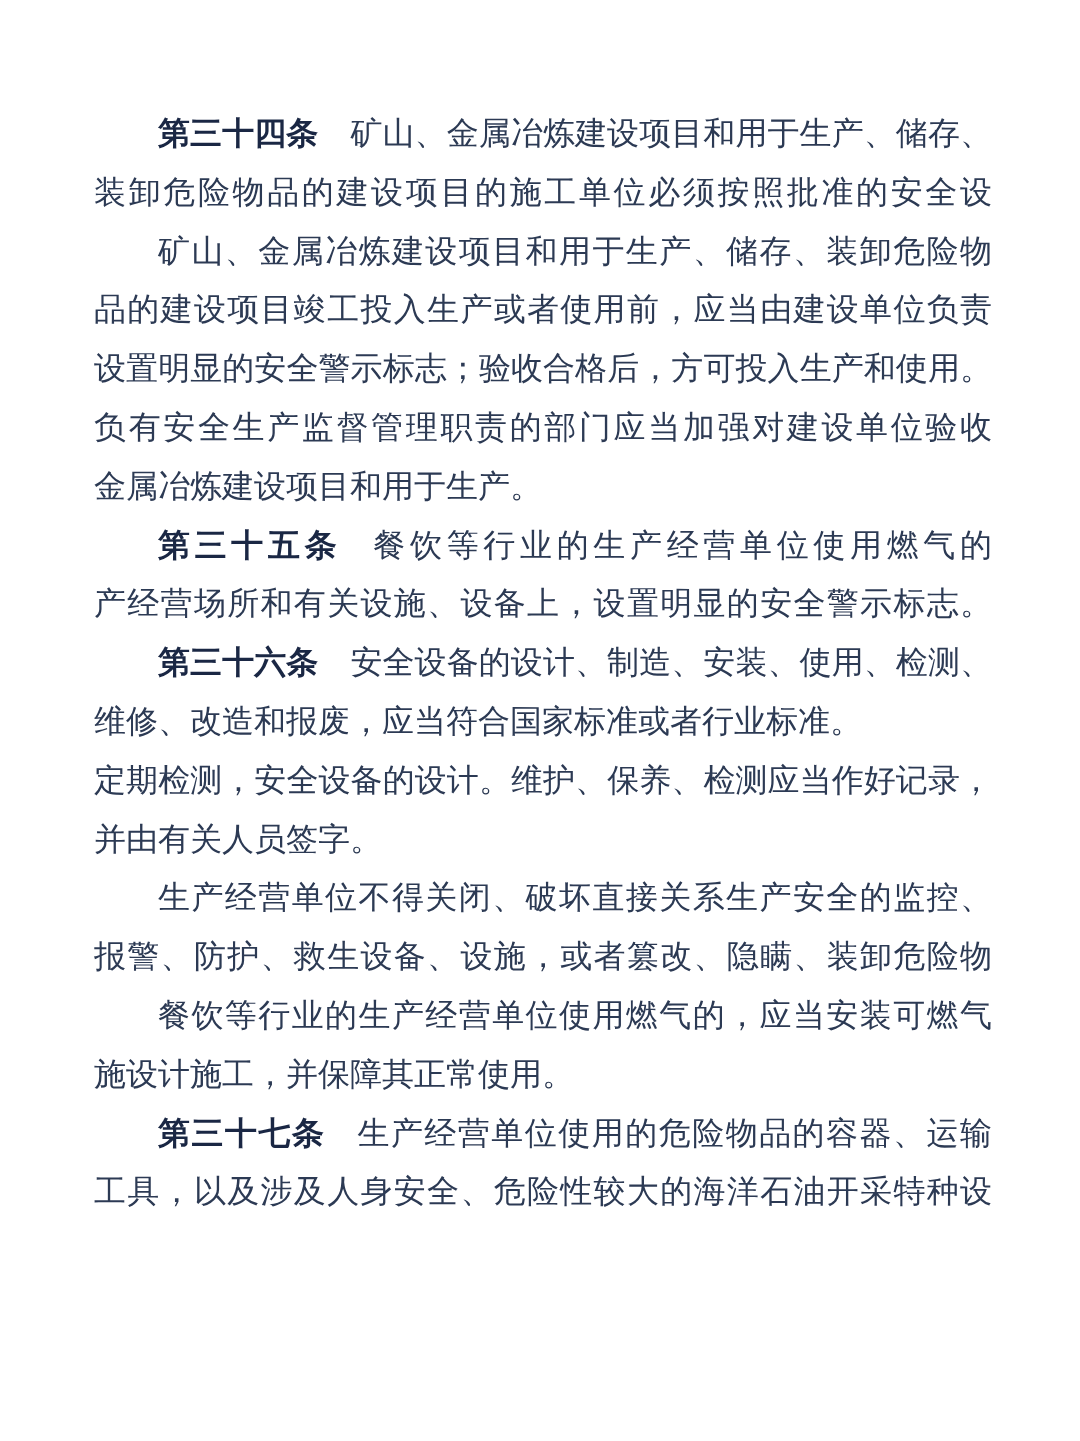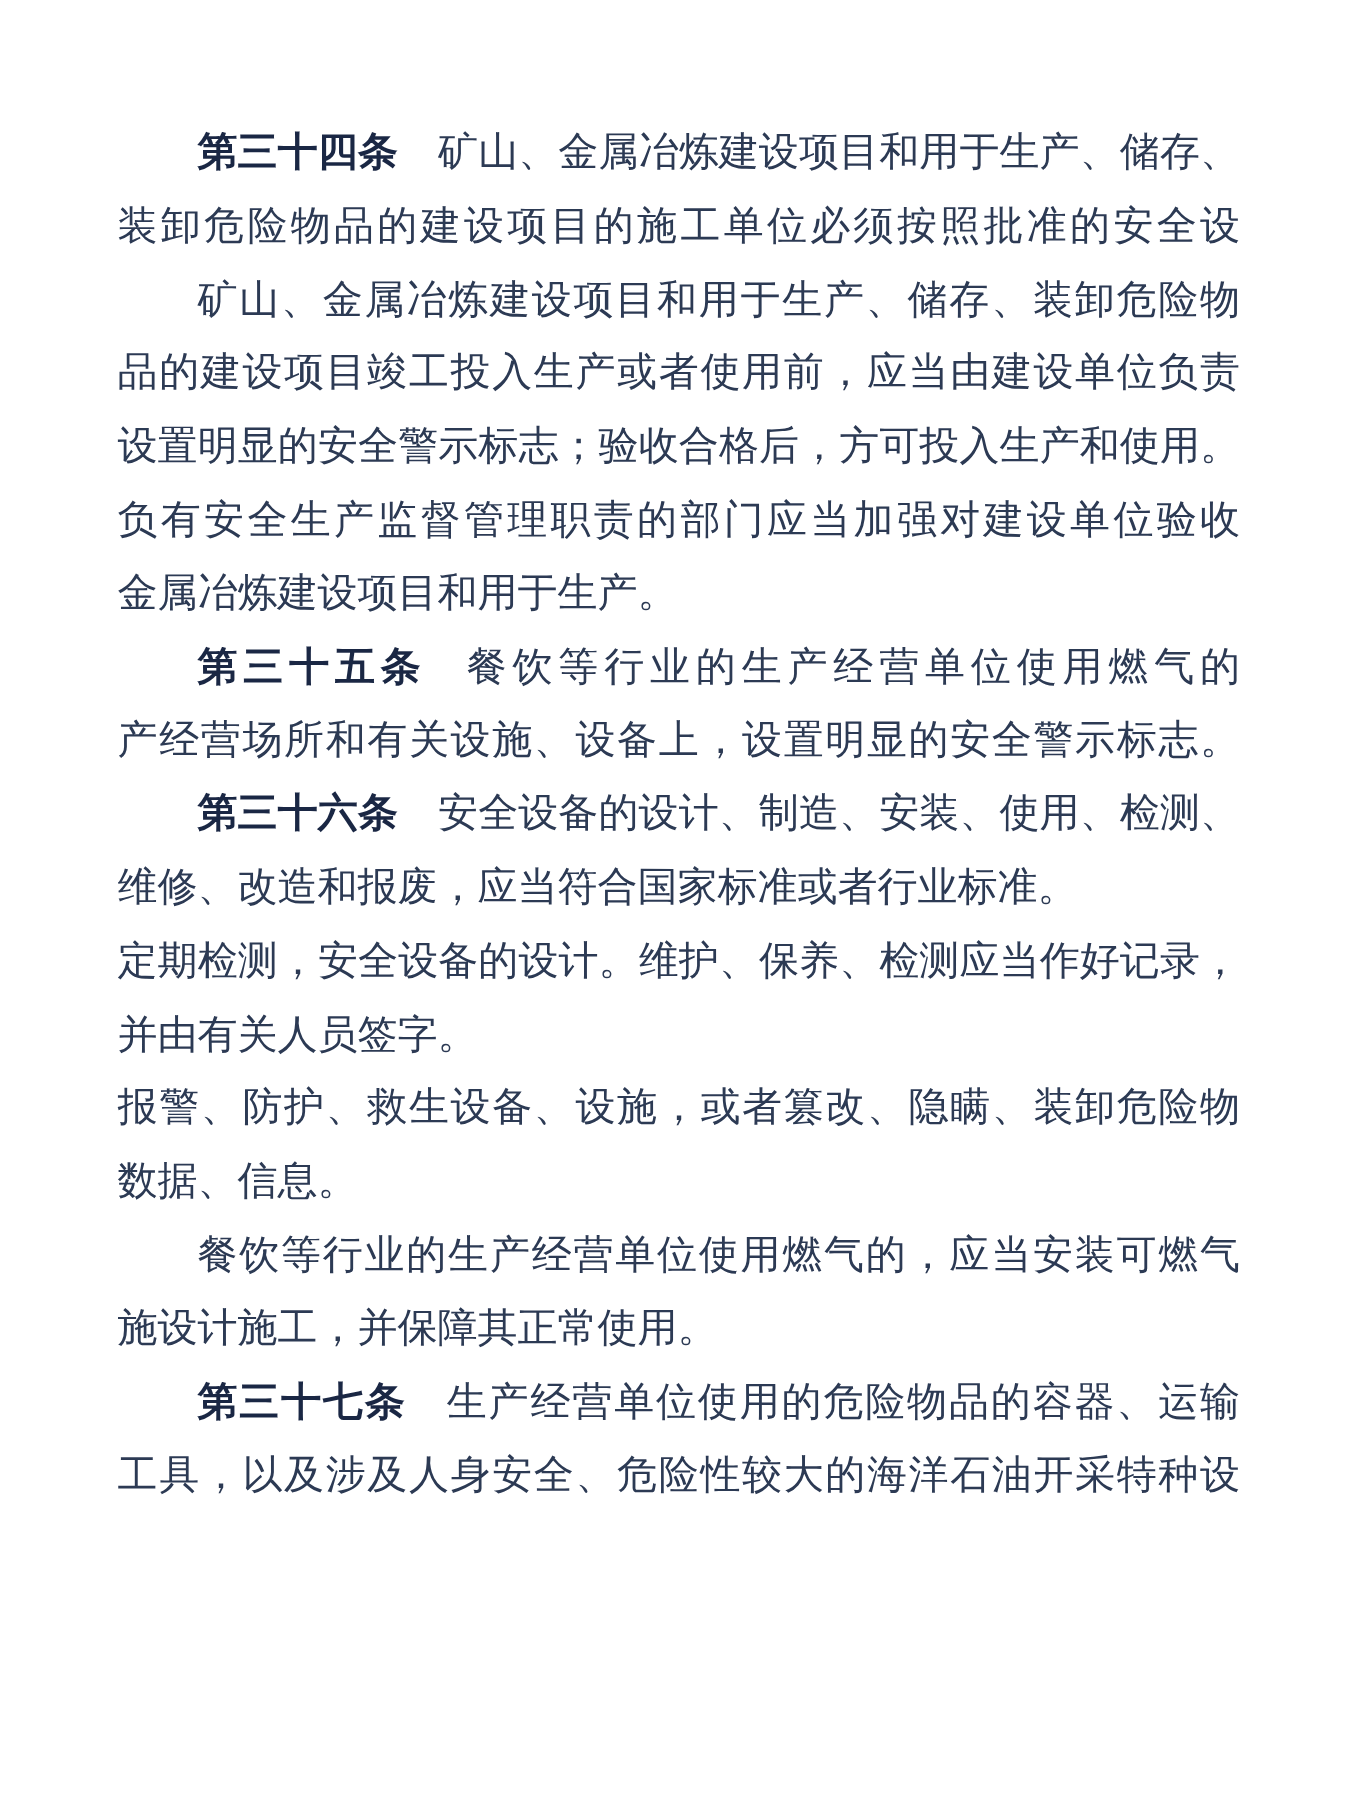--- a/index.html
+++ b/index.html
@@ -14,21 +14,21 @@
   }
   .doc-page {
     position: relative;
     width: 1080px;
     height: 1441px;
     background: #ffffff;
   }
   .doc-body {
     position: absolute;
     left: 94px;
-    top: 92px;
+    top: 104px;
     width: 898px;
   }
   .paragraph {
     margin: 0;
     padding: 0;
   }
   .line {
     box-sizing: border-box;
     width: 898px;
     height: 58.8px;
@@ -75,22 +75,22 @@
       </div>
       <div class="paragraph">
         <div class="line first fill"><b class="article-no">第三十六条</b><span>安全设备的设计、制造、安装、使用、检测、</span></div>
         <div class="line"><span>维修、改造和报废，应当符合国家标准或者行业标准。</span></div>
       </div>
       <div class="paragraph">
         <div class="line fill"><span>定期检测，安全设备的设计。维护、保养、检测应当作好记录，</span></div>
         <div class="line"><span>并由有关人员签字。</span></div>
       </div>
       <div class="paragraph">
+        <div class="line first fill"><span>生产经营单位不得关闭、破坏直接关系生产安全的监控、</span></div>
         <div class="line fill"><span>报警、防护、救生设备、设施，或者篡改、隐瞒、装卸危险物</span></div>
-        <div class="line"><span>数据、信息。</span></div>
       </div>
       <div class="paragraph">
         <div class="line first fill"><span>餐饮等行业的生产经营单位使用燃气的，应当安装可燃气</span></div>
         <div class="line"><span>施设计施工，并保障其正常使用。</span></div>
       </div>
       <div class="paragraph">
         <div class="line first fill"><b class="article-no">第三十七条</b><span>生产经营单位使用的危险物品的容器、运输</span></div>
         <div class="line fill"><span>工具，以及涉及人身安全、危险性较大的海洋石油开采特种设</span></div>
       </div>
     </div>

